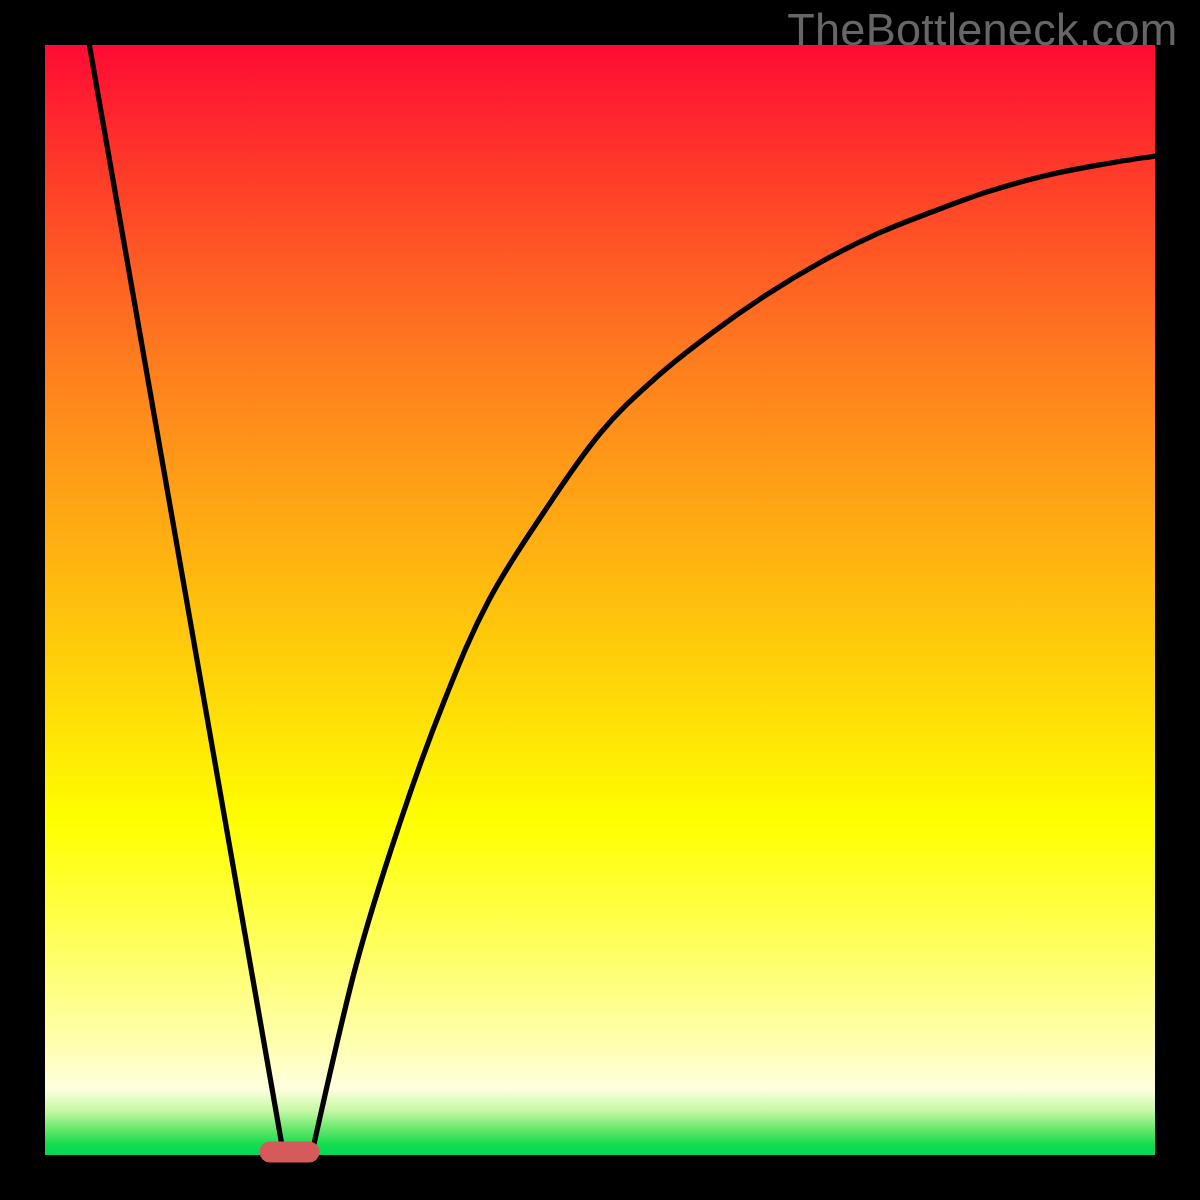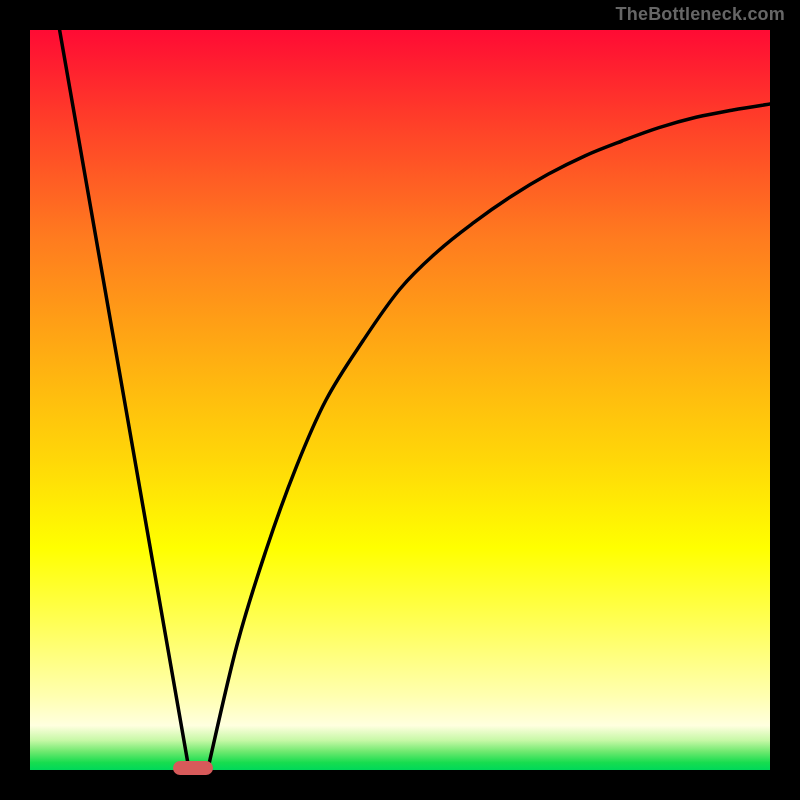--- a/index.html
+++ b/index.html
@@ -37,22 +37,22 @@
       #70e970 97.5%,
       #17dd4f 99%,
       #00d85a 100%
     );
   }
   .watermark {
     position: absolute;
     top: 4px;
     right: 15px;
     color: #666;
-    font-size: 18px;
-    font-weight: 700;
+    font-size: 30px;
+    font-weight: 400;
     letter-spacing: 0.2px;
     font-family: Arial, Helvetica, sans-serif;
   }
   svg.curve {
     position: absolute;
     left: 0;
     top: 0;
     width: 740px;
     height: 740px;
   }

